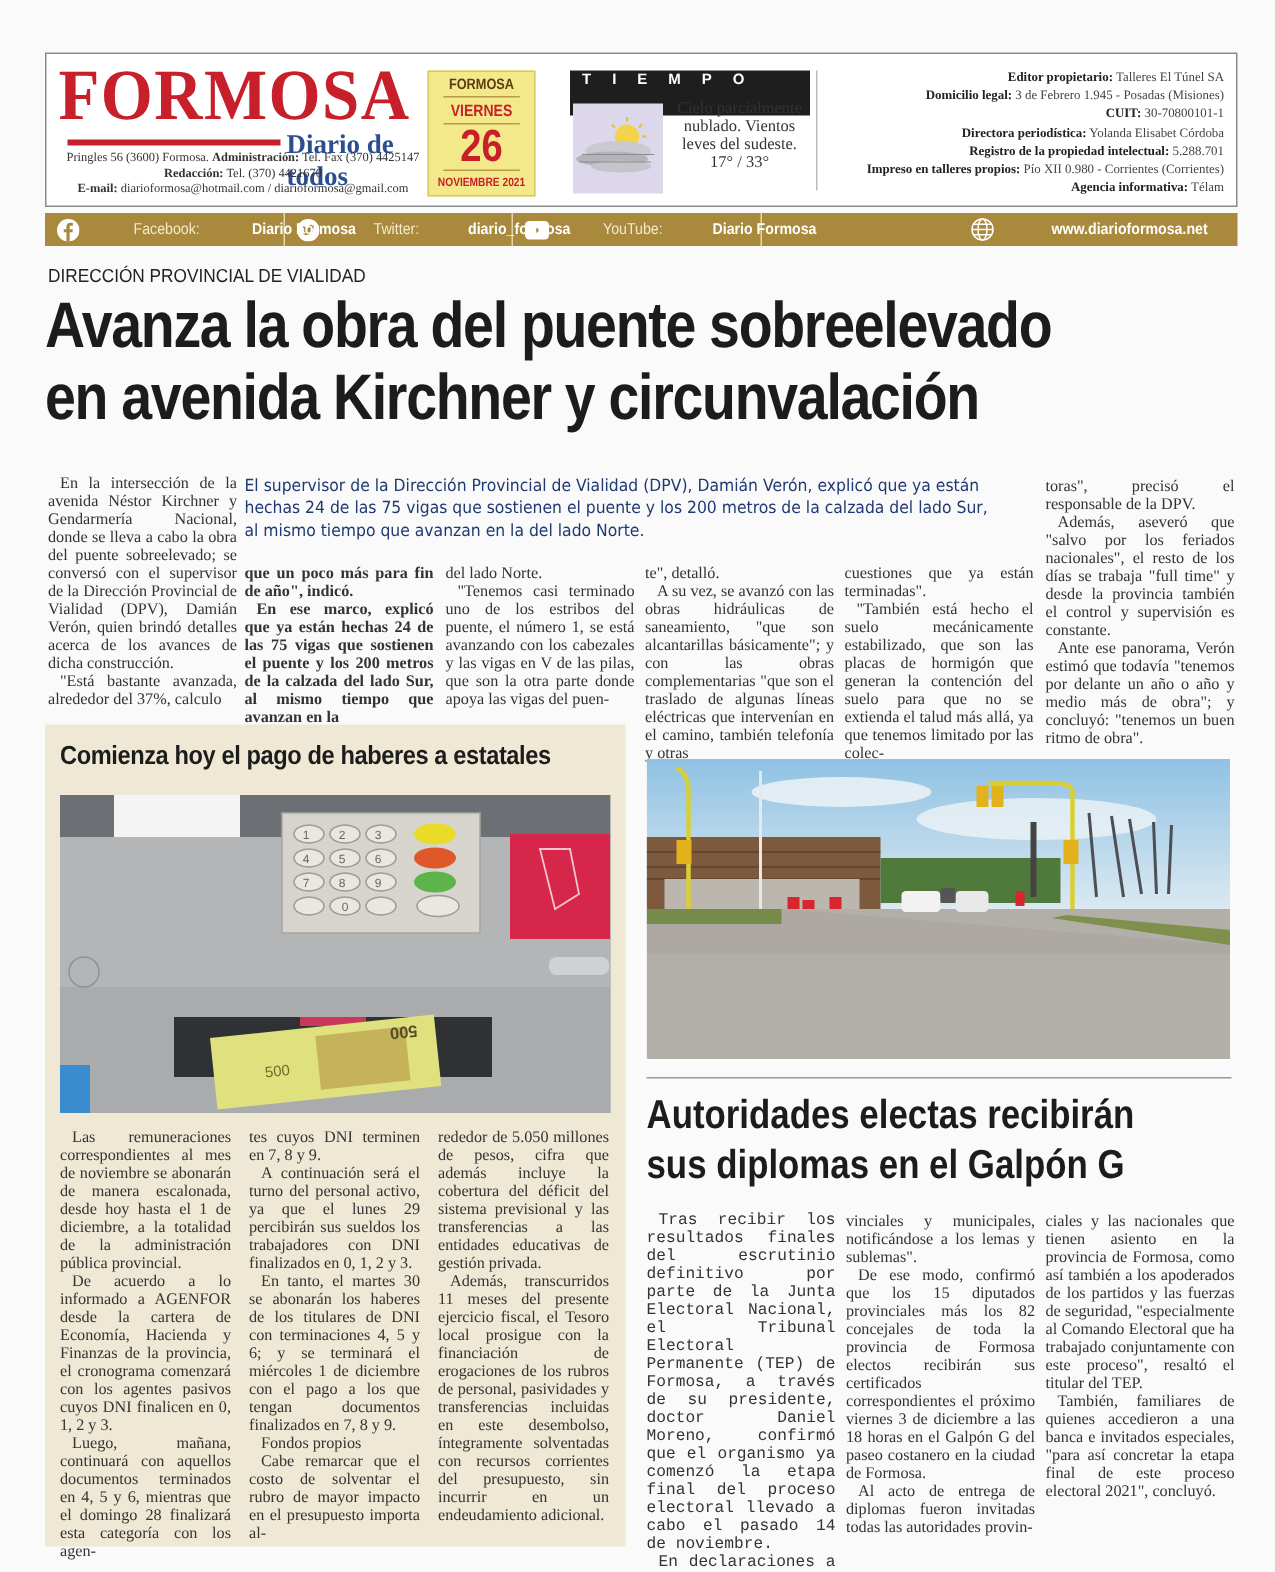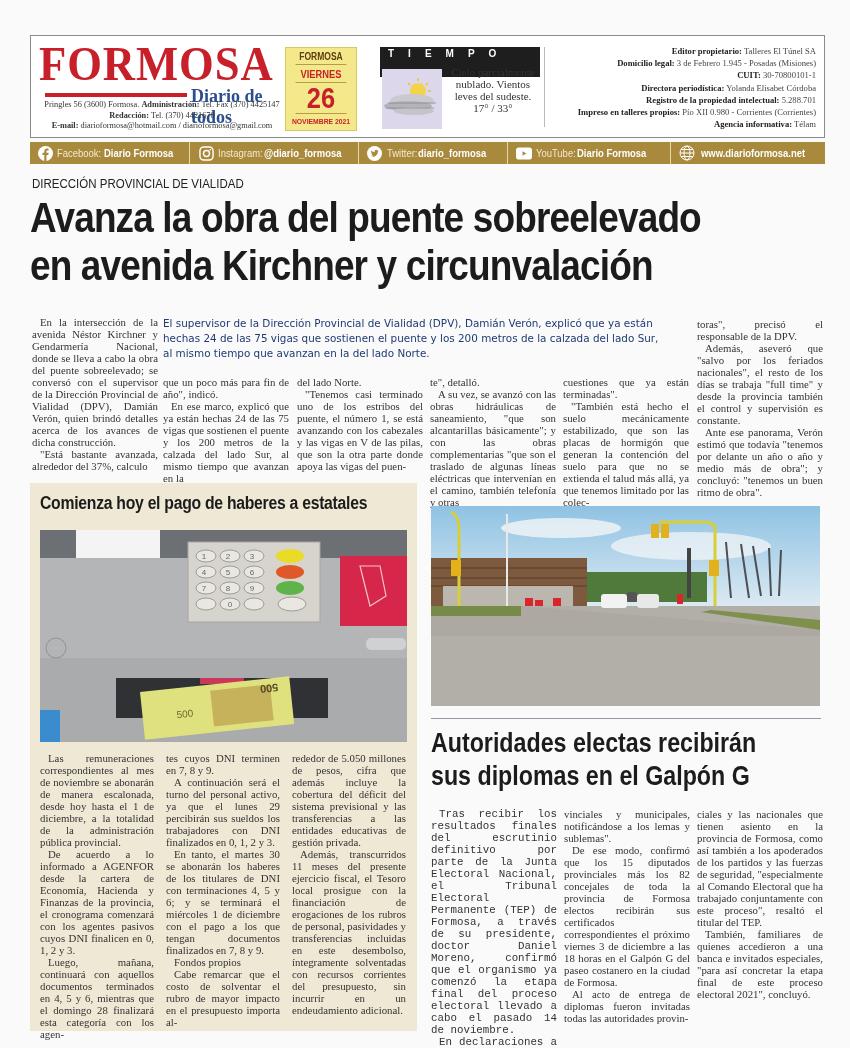--- a/index.html
+++ b/index.html
@@ -25,21 +25,21 @@
   .weather-title { background: #1e1e1e; color: #fff; font-family: "Liberation Sans", sans-serif; font-weight: bold; font-size: 10px; letter-spacing: 14px; padding: 1px 0 1px 8px; height: 30px; line-height: 12px; }
   .weather-icon { position: absolute; left: 2px; top: 22px; width: 60px; height: 60px; background: #dcd7ea; }
   .weather-text { position: absolute; left: 66px; top: 19px; width: 94px; font-family: "Liberation Serif", serif; font-size: 11px; line-height: 12px; text-align: center; color: #333; }
   .vsep { position: absolute; left: 513px; top: 11px; width: 1px; height: 80px; background: #bbb; }
 
   .credits { position: absolute; right: 8px; top: 9px; width: 270px; text-align: right; font-family: "Liberation Serif", serif; font-size: 8.6px; line-height: 12.2px; color: #444; }
   .credits b { color: #222; }
 
   
   .social-bar { position: absolute; left: 30px; top: 142px; width: 795px; height: 22px; background: #a98a3c; display: flex; align-items: center; font-family: "Liberation Sans", sans-serif; font-size: 11px; color: #fff; }
-  .social-item { display: flex; align-items: center; height: 22px; padding: 0 8px; border-right: 1px solid #e6d7a6; white-space: nowrap; }
+  .social-item { display: flex; align-items: center; height: 22px; padding: 0 8px; border-right: 1px solid #e6d7a6; white-space: nowrap; gap: 32px; }
   .social-item:last-child { border-right: none; justify-content: flex-end; }
   .social-icon { display: inline-flex; align-items: center; justify-content: center; width: 16px; height: 16px; margin-right: 4px; }
   .social-label { color: #f3e9cf; font-size: 10.5px; transform: scaleX(0.9); transform-origin: left; display: inline-block; }
   .social-value { font-weight: bold; font-size: 10.5px; margin-left: -6px; transform: scaleX(0.9); transform-origin: left; display: inline-block; }
 
   .section-label { position: absolute; left: 32px; top: 177px; font-family: "Liberation Sans", sans-serif; font-size: 12.5px; color: #222; transform: scaleX(0.92); transform-origin: left; }
 
   .headline { position: absolute; left: 30px; top: 193px; width: 800px; font-family: "Liberation Sans", sans-serif; font-weight: bold; font-size: 43px; line-height: 48px; color: #1c1c1c; letter-spacing: -1px; transform: scaleX(0.86); transform-origin: left; white-space: nowrap; }
 
   .col { position: absolute; font-family: "Liberation Serif", serif; font-size: 10.8px; line-height: 12px; color: #333; text-align: justify; hyphens: auto; }
@@ -117,31 +117,20 @@
   <div class="social-item" style="width:160px;">
     <span class="social-icon">
       <svg width="15" height="15" viewBox="0 0 16 16">
           <circle cx="8" cy="8" r="8" fill="#fff"></circle>
           <path d="M9 16V9.5h2l.3-2.3H9V5.8c0-.6.2-1 1.1-1h1.2V2.8c-.2 0-.9-.1-1.7-.1-1.7 0-2.9 1-2.9 2.9v1.6H4.8v2.3h1.9V16z" fill="#a98a3c"></path>
         </svg>
     </span>
     <span class="social-label">Facebook:</span>
     <span class="social-value" style="margin-left:-2px;">Diario Formosa</span>
   </div>
-  <div class="social-item" style="width:172px;">
-    <span class="social-icon">
-      <svg width="15" height="15" viewBox="0 0 16 16">
-          <rect x="1" y="1" width="14" height="14" rx="4" fill="none" stroke="#fff" stroke-width="1.5"></rect>
-          <circle cx="8" cy="8" r="3.2" fill="none" stroke="#fff" stroke-width="1.5"></circle>
-          <circle cx="12" cy="4" r="0.9" fill="#fff"></circle>
-        </svg>
-    </span>
-    <span class="social-label">Instagram:</span>
-    <span class="social-value" style="margin-left:-4px;">@diario_formosa</span>
-  </div>
   <div class="social-item" style="width:152px;">
     <span class="social-icon">
       <svg width="15" height="15" viewBox="0 0 16 16">
           <circle cx="8" cy="8" r="8" fill="#fff"></circle>
           <path d="M12.5 5.3c-.3.1-.7.2-1 .3.4-.2.6-.6.8-1-.3.2-.7.3-1.1.4a1.7 1.7 0 0 0-3 1.6 4.9 4.9 0 0 1-3.6-1.8 1.7 1.7 0 0 0 .5 2.3c-.3 0-.5-.1-.8-.2 0 .8.6 1.5 1.4 1.7-.3.1-.5.1-.8 0 .2.7.9 1.2 1.6 1.2a3.5 3.5 0 0 1-2.5.7 4.9 4.9 0 0 0 7.6-4.4c.4-.2.6-.5.9-.8z" fill="#a98a3c"></path>
         </svg>
     </span>
     <span class="social-label">Twitter:</span>
     <span class="social-value" style="margin-left:-3px;">diario_formosa</span>
   </div>
@@ -175,21 +164,21 @@
   <div>en avenida Kirchner y circunvalación</div>
 </div>
 
 <div class="col" style="left:32px; top:316px; width:126px;">
   <p>En la intersección de la avenida Néstor Kirchner y Gendarmería Nacional, donde se lleva a cabo la obra del puente sobreelevado; se conversó con el supervisor de la Dirección Provincial de Vialidad (DPV), Damián Verón, quien brindó detalles acerca de los avances de dicha construcción.</p>
   <p>"Está bastante avanzada, alrededor del 37%, calculo</p>
 </div>
 
 <div class="lead">El supervisor de la Dirección Provincial de Vialidad (DPV), Damián Verón, explicó que ya están hechas 24 de las 75 vigas que sostienen el puente y los 200 metros de la calzada del lado Sur, al mismo tiempo que avanzan en la del lado Norte.</div>
 
-<div class="col" style="left:163px; top:376px; width:126px;">
+<div class="col" style="left:163px; top:376px; width:126px;font-weight:bold;">
   <p style="text-indent:0">que un poco más para fin de año", indicó.</p>
   <p>En ese marco, explicó que ya están hechas 24 de las 75 vigas que sostienen el puente y los 200 metros de la calzada del lado Sur, al mismo tiempo que avanzan en la</p>
 </div>
 <div class="col" style="left:297px; top:376px; width:126px;">
   <p style="text-indent:0">del lado Norte.</p>
   <p>"Tenemos casi terminado uno de los estribos del puente, el número 1, se está avanzando con los cabezales y las vigas en V de las pilas, que son la otra parte donde apoya las vigas del puen-</p>
 </div>
 <div class="col" style="left:430px; top:376px; width:126px;">
   <p style="text-indent:0">te", detalló.</p>
   <p>A su vez, se avanzó con las obras hidráulicas de saneamiento, "que son alcantarillas básicamente"; y con las obras complementarias "que son el traslado de algunas líneas eléctricas que intervenían en el camino, también telefonía y otras</p>

